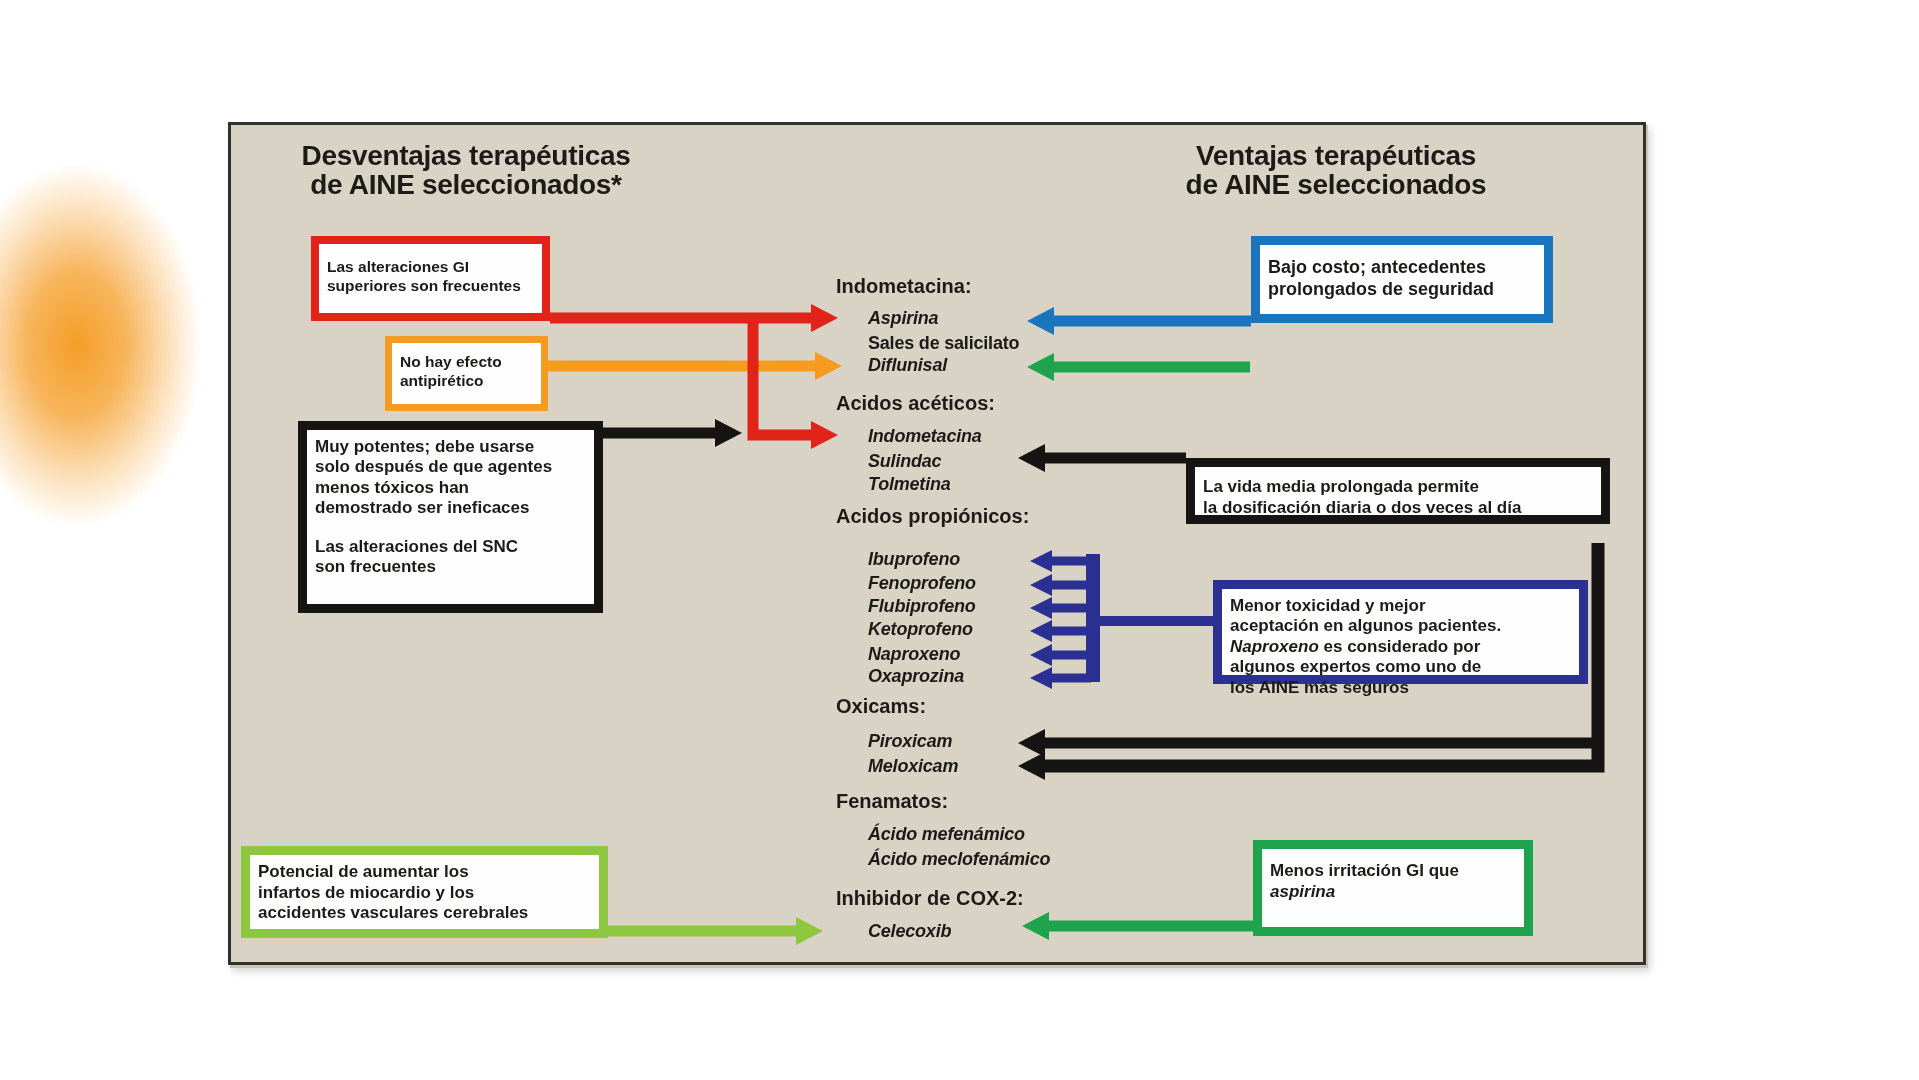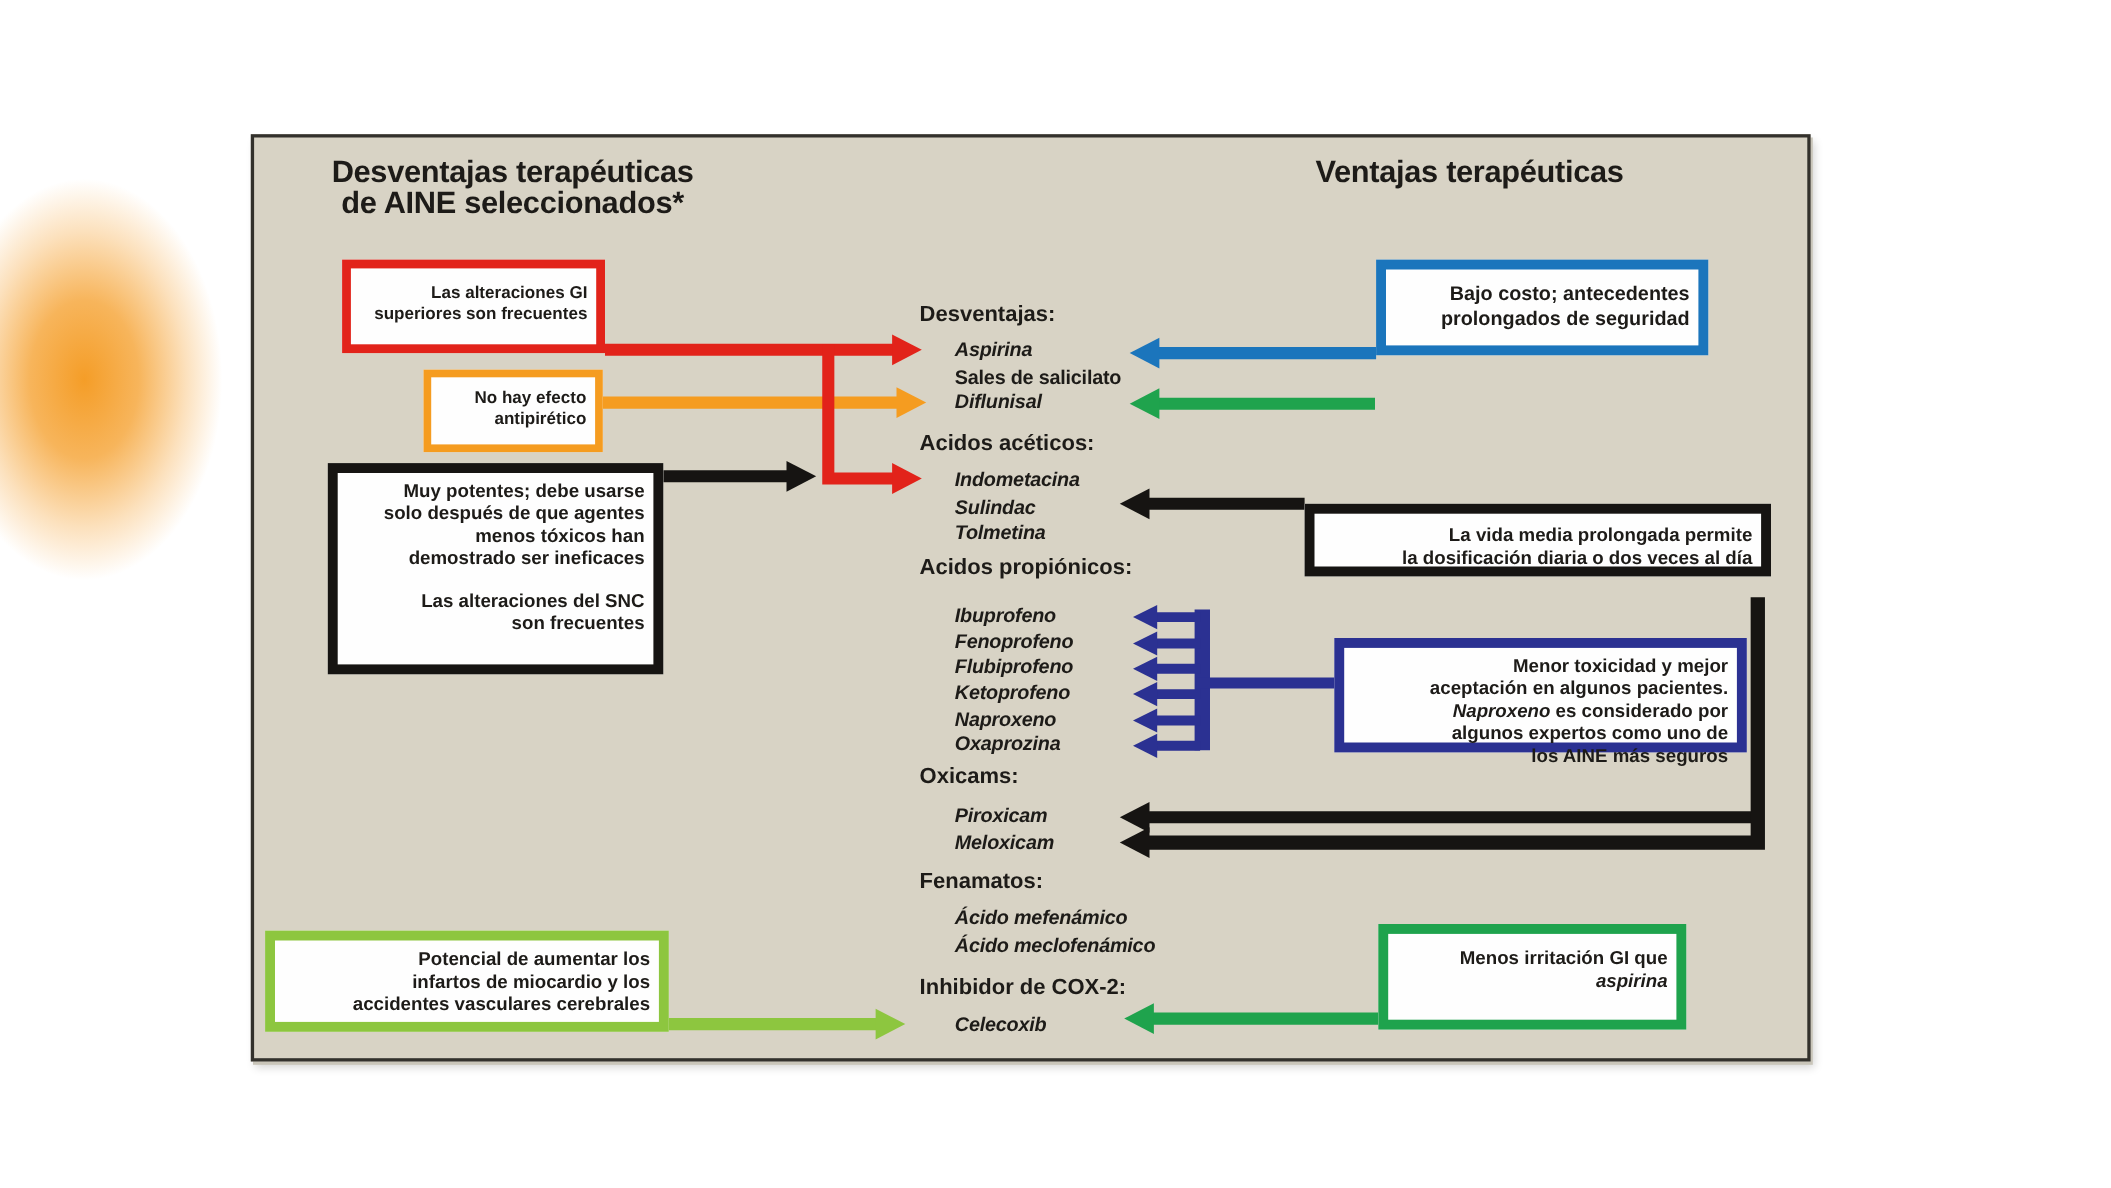--- a/index.html
+++ b/index.html
@@ -20,21 +20,21 @@
     box-sizing:border-box;border:3px solid var(--panel-border,#33312c);
     background:var(--panel-bg,#d8d3c5);
     box-shadow:2px 3px 0 #c9c5b9, 4px 6px 8px rgba(0,0,0,.18);
   }
   .arrows{position:absolute;left:0;top:0;width:1412px;height:837px;}
   .title{position:absolute;text-align:center;font-weight:bold;font-size:28px;line-height:29px;letter-spacing:-0.3px;}
   .title-left{left:25px;top:16px;width:420px;}
   .title-right{left:890px;top:16px;width:430px;}
   .cbox{
     position:absolute;box-sizing:border-box;background:var(--box-bg,#fefefe);
-    font-weight:bold;line-height:1.22;padding:7px 8px;text-align:right;
+    font-weight:bold;line-height:1.22;padding:7px 8px;
   }
   .b-red{left:80px;top:111px;width:239px;height:85px;border:8px solid var(--red);font-size:15.5px;padding-top:14px;}
   .b-orange{left:154px;top:211px;width:163px;height:75px;border:7px solid var(--orange);font-size:15.5px;padding-top:10px;}
   .b-blackL{left:67px;top:296px;width:305px;height:192px;border:9px solid var(--black-ink);font-size:17px;line-height:1.2;}
   .b-lime{left:10px;top:721px;width:367px;height:92px;border:9px solid var(--lime);font-size:17px;}
   .b-blue{left:1020px;top:111px;width:302px;height:87px;border:9px solid var(--blue);font-size:18px;padding-top:12px;}
   .b-greenT{left:1019px;top:213px;width:220px;height:77px;border:8px solid var(--green);font-size:17px;padding-top:10px;}
   .b-blackR{left:955px;top:333px;width:424px;height:66px;border:9px solid var(--black-ink);font-size:17px;padding-top:10px;}
   .b-navy{left:982px;top:455px;width:375px;height:104px;border:9px solid var(--navy);font-size:17px;line-height:1.2;}
   .b-greenB{left:1022px;top:715px;width:280px;height:96px;border:9px solid var(--green);font-size:17px;padding-top:12px;}
@@ -114,20 +114,21 @@
       <polygon points="592,806 565,792 565,820" style="fill:var(--lime)"></polygon>
     </g>
   </svg>
 
   <div class="title title-left">
     <div>Desventajas terapéuticas</div>
     <div>de AINE seleccionados*</div>
   </div>
   <div class="title title-right">
     <div>Ventajas terapéuticas</div>
+    <div>de AINE seleccionados</div>
   </div>
 
   <div class="cbox b-red">
     <div>Las alteraciones GI</div>
     <div>superiores son frecuentes</div>
   </div>
   <div class="cbox b-orange">
     <div>No hay efecto</div>
     <div>antipirético</div>
   </div>
@@ -161,21 +162,21 @@
       <span class="it">Naproxeno</span><span> es considerado por</span>
     </div>
     <div>algunos expertos como uno de</div>
     <div>los AINE más seguros</div>
   </div>
   <div class="cbox b-greenB">
     <div>Menos irritación GI que</div>
     <div class="it">aspirina</div>
   </div>
 
-  <div class="cat" style="top:150px">Desventajas:</div>
+  <div class="cat" style="top:150px">Indometacina:</div>
   <div class="drug" style="top:183px">Aspirina</div>
   <div class="drug upright" style="top:208px">Sales de salicilato</div>
   <div class="drug" style="top:230px">Diflunisal</div>
 
   <div class="cat" style="top:267px">Acidos acéticos:</div>
   <div class="drug" style="top:301px">Indometacina</div>
   <div class="drug" style="top:326px">Sulindac</div>
   <div class="drug" style="top:349px">Tolmetina</div>
 
   <div class="cat" style="top:380px">Acidos propiónicos:</div>

